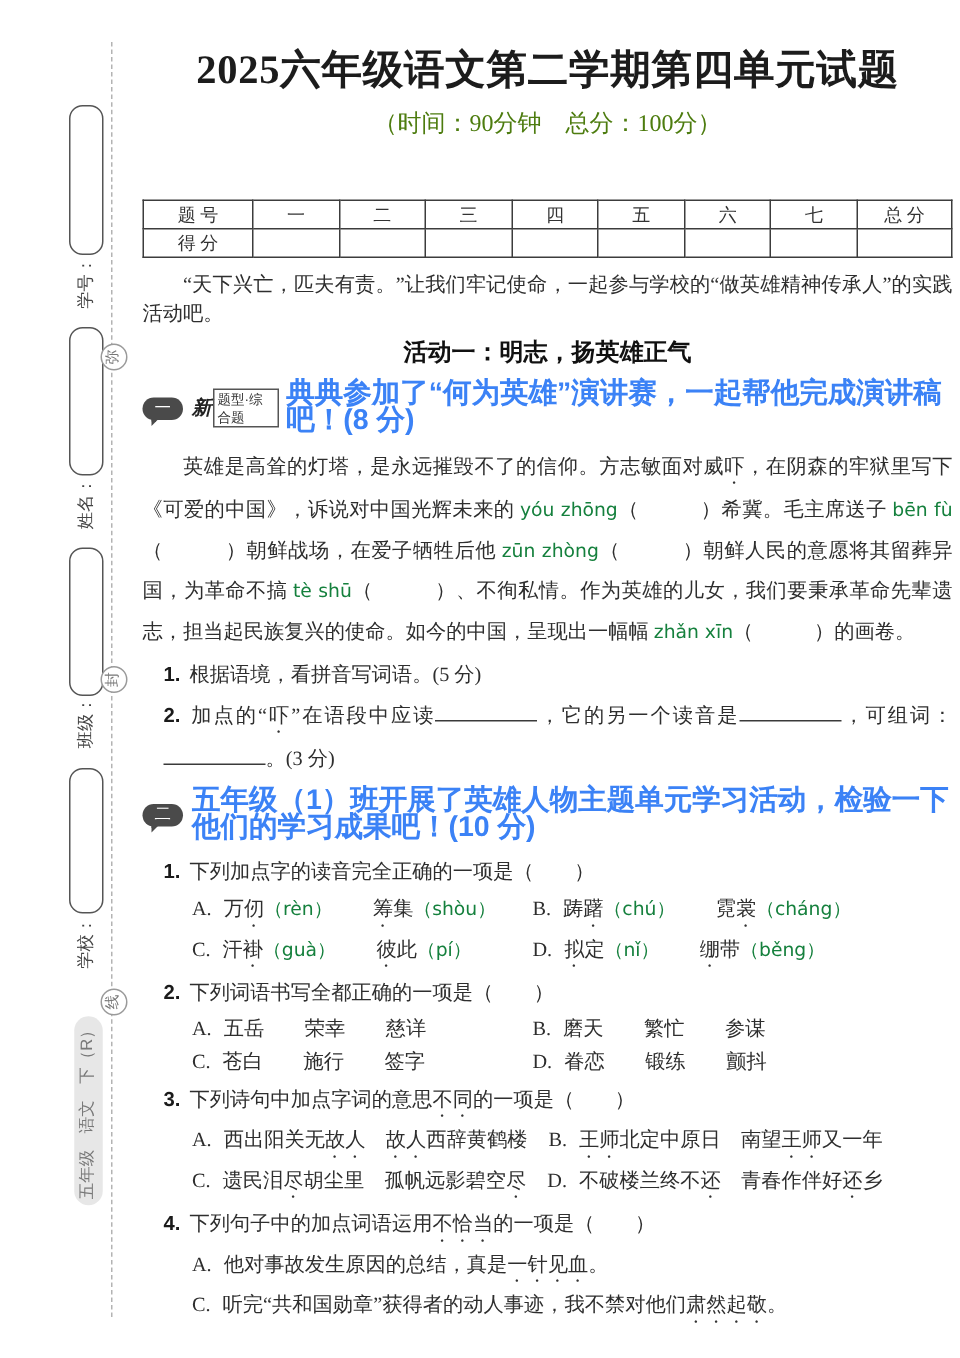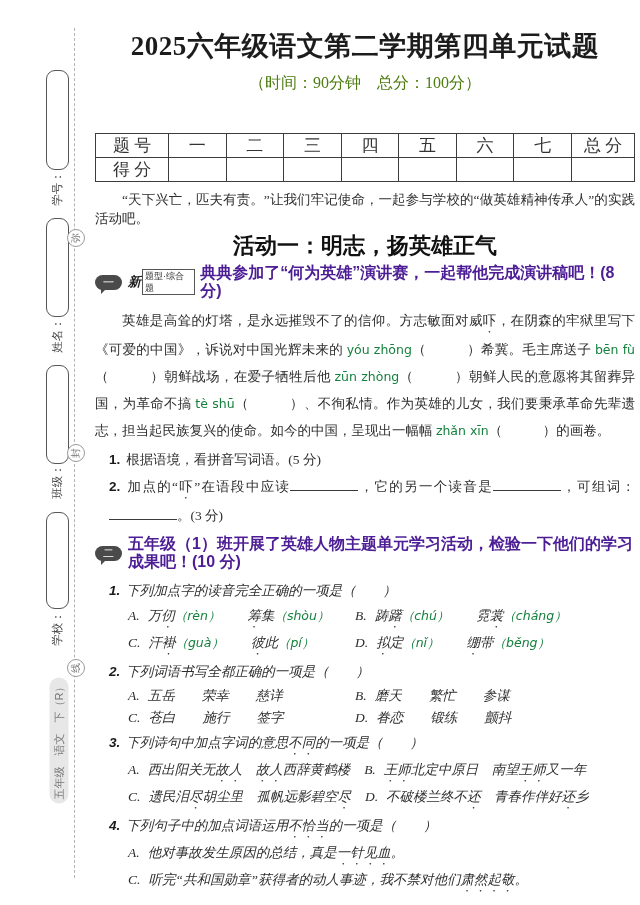--- a/index.html
+++ b/index.html
@@ -20,50 +20,50 @@
   .edition-pill{position:absolute;left:-4px;top:731px;width:126px;height:19px;border-radius:10px;background:#e7e7e7;
     color:#787878;font-size:11px;line-height:19px;text-align:center;transform:rotate(-90deg);
     font-family:"Liberation Sans","DejaVu Sans",sans-serif;white-space:nowrap;}
 
   
   .content{position:absolute;left:95px;top:30px;width:540px;}
   h1.title{margin:0 0 10px;font-size:27px;line-height:33px;text-align:center;font-weight:bold;color:#1c1c1c;letter-spacing:.5px;}
   .subtitle{margin:0 0 40px;font-size:16px;line-height:20px;text-align:center;color:#4d7c0f;}
 
   table.score{width:100%;border-collapse:collapse;table-layout:fixed;margin:0 0 8px;}
-  table.score td{border:1px solid #3c3c3c;height:18px;text-align:center;font-size:17px;color:#333;padding:0;}
+  table.score td{border:1px solid #3c3c3c;height:18px;text-align:center;font-size:12px;color:#333;padding:0;}
   table.score tr:first-child td{border-top:1.5px solid #3c3c3c;}
   table.score tr:last-child td{border-bottom:1.5px solid #3c3c3c;}
   table.score td:first-child{border-left:1.5px solid #3c3c3c;width:72px;}
   table.score td:last-child{border-right:1.5px solid #3c3c3c;}
   table.score td.wide{width:62px;}
 
   .intro{margin:0 0 7px;line-height:19px;text-indent:2em;color:#2e2e2e;text-align:justify;}
-  .activity{margin:0 0 8px;font-size:22px;line-height:21px;text-align:center;font-weight:bold;color:#111;}
+  .activity{margin:0 0 8px;font-size:16px;line-height:21px;text-align:center;font-weight:bold;color:#111;}
 
   .sec-header{display:flex;align-items:center;margin:0 0 7px;}
   .bubble{position:relative;flex:none;width:27px;height:15px;background:#4a4a4a;border-radius:8px;
     color:#fff;font-size:11px;line-height:15px;text-align:center;margin-right:6px;
     font-family:"Liberation Sans","DejaVu Sans",sans-serif;}
   .bubble::after{content:"";position:absolute;left:6px;bottom:-4px;border:3px solid transparent;
     border-top-color:#4a4a4a;border-left-color:#4a4a4a;}
   .badge{display:inline-flex;align-items:center;margin-right:5px;}
   .badge .new{font-weight:bold;font-style:italic;font-size:13px;color:#222;margin-right:1px;}
   .badge .box{border:1px solid #555;font-size:9px;line-height:12px;padding:0 2px;color:#333;}
-  .sec-title{font-weight:bold;font-size:16px;color:#4c1d95;line-height:18px;}
+  .sec-title{font-weight:bold;font-size:19px;color:#3b82f6;line-height:18px;}
 
   .passage{margin:0 0 2px;line-height:27px;text-indent:2em;text-align:justify;color:#2e2e2e;}
   .py{font-family:"DejaVu Sans","Liberation Sans",sans-serif;font-size:12.5px;color:#15803d;}
   .em-dot{-webkit-text-emphasis:filled dot #333;-webkit-text-emphasis-position:under;
     text-emphasis:filled dot #333;text-emphasis-position:under right;}
   .blank{display:inline-block;width:68px;border-bottom:1px solid #3a3a3a;height:13px;}
 
   .q-line{line-height:27px;color:#2e2e2e;padding-left:14px;text-align:justify;}
   .q-num{font-family:"Liberation Sans","DejaVu Sans",sans-serif;font-weight:bold;margin-right:6px;color:#1a1a1a;}
-  .question{margin-top:1px;font-style:italic;}
+  .question{margin-top:1px;}
   .q-stem{line-height:26px;padding-left:14px;color:#2e2e2e;}
   .opt-row{display:flex;line-height:24px;padding-left:33px;color:#2e2e2e;}
   .opt{white-space:nowrap;}
   .opt-left{width:227px;flex:none;}
   .opt-left.auto{width:auto;flex:none;margin-right:14px;}
   .opt-label{margin-right:8px;}
   .opt-full{line-height:24px;padding-left:33px;color:#2e2e2e;}
 </style>
 </head>
 <body>

